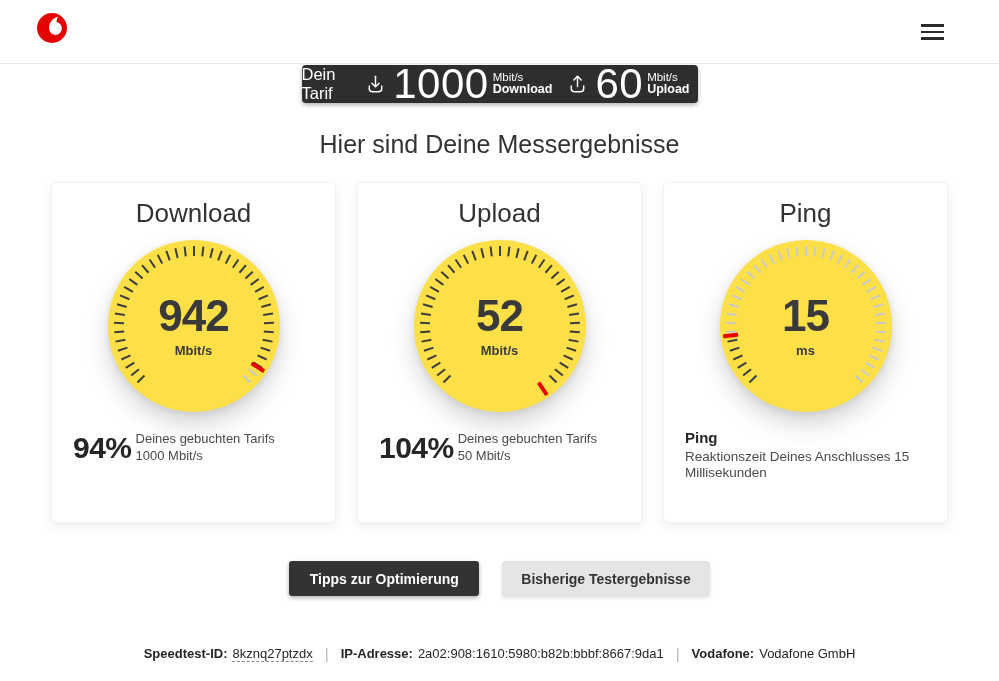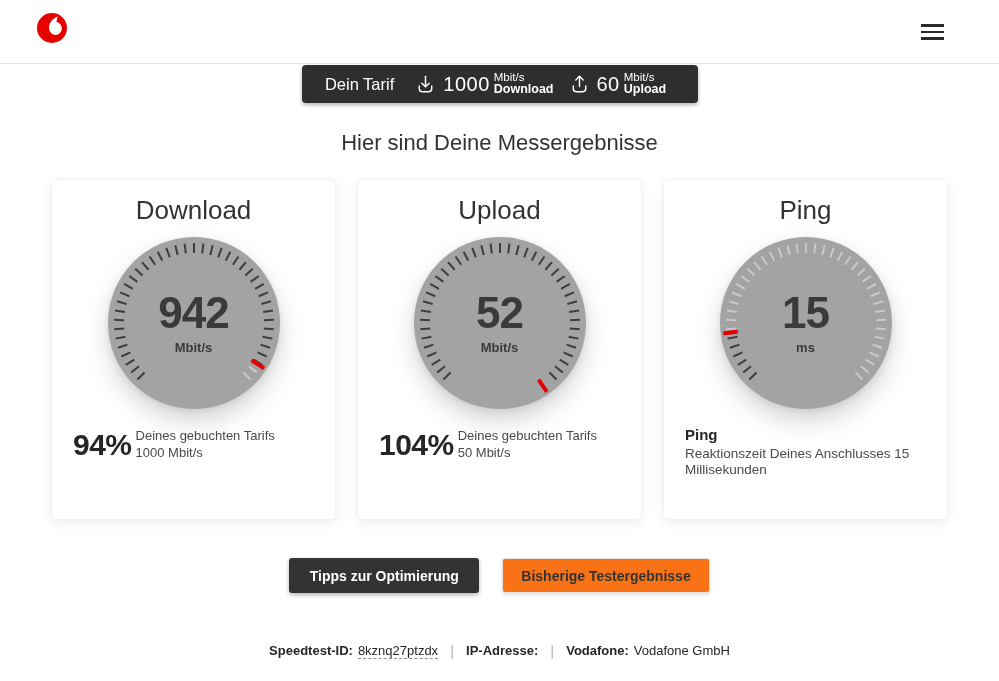--- a/index.html
+++ b/index.html
@@ -37,30 +37,30 @@
     width: 396px; height: 38px;
     margin: 1px auto 0;
     background: #2e2e2e;
     border-radius: 4px;
     box-shadow: 0 2px 4px rgba(0,0,0,.3);
     display: flex; align-items: center; justify-content: center;
     color: #fff;
   }
   .tariff-label { font-size: 16.5px; margin-right: 14px; }
   .tariff-icon { width: 23px; height: 23px; margin: 0 6px 0 6px; flex: none; }
-  .tariff-value { font-size: 20px; font-weight: 400; line-height: 1; letter-spacing: .5px; }
+  .tariff-value { font-size: 42px; font-weight: 400; line-height: 1; letter-spacing: .5px; }
   .tariff-stack { display: flex; flex-direction: column; text-align: left; line-height: 1.08; margin-left: 4px; margin-right: 8px; }
   .tariff-unit { font-size: 11.5px; }
   .tariff-kind { font-size: 12.5px; font-weight: bold; }
 
   
   .page-heading {
     margin: 27px 8px 0;
     text-align: center;
-    font-size: 22px; font-weight: 400; color: #333;
+    font-size: 25px; font-weight: 400; color: #333;
   }
 
   
   .cards {
     width: 897px; margin: 23px auto 0;
     display: flex; gap: 21px;
   }
   .card {
     flex: 1; height: 341px;
     background: #fff;
@@ -69,21 +69,21 @@
     box-shadow: 0 3px 12px rgba(0,0,0,.07);
     padding: 15px 21px 18px;
   }
   .card-title { text-align: center; font-size: 26px; font-weight: 400; color: #333; }
 
   .gauge {
     position: relative;
     width: 172px; height: 172px;
     margin: 11px auto 0;
     border-radius: 50%;
-    background: #a3a3a3;
+    background: #fde047;
     box-shadow: 0 12px 24px rgba(0,0,0,.17), 0 2px 6px rgba(0,0,0,.08);
   }
   .gauge-center {
     position: absolute; inset: 0;
     display: flex; flex-direction: column; align-items: center; justify-content: center;
   }
   .gauge-value { font-size: 44px; font-weight: bold; color: #3a3a3a; line-height: 1; letter-spacing: -1px; }
   .gauge-unit { font-size: 13px; font-weight: bold; color: #3a3a3a; margin-top: 5px; }
   .tick {
     position: absolute; left: 50%; top: 50%;
@@ -105,21 +105,21 @@
 
   
   .actions { display: flex; justify-content: center; gap: 23px; margin-top: 38px; }
   .btn {
     height: 35px; min-width: 190px; padding: 0 18px;
     border-radius: 3px;
     font-family: inherit; font-size: 14px; font-weight: bold;
     cursor: pointer;
   }
   .btn-dark { background: #333; color: #fff; border: none; box-shadow: 0 2px 4px rgba(0,0,0,.3); }
-  .btn-light { background: #f97316; color: #333; border: 1px solid #e3e3e3; box-shadow: 0 2px 4px rgba(0,0,0,.12); }
+  .btn-light { background: #e5e5e5; color: #333; border: 1px solid #e3e3e3; box-shadow: 0 2px 4px rgba(0,0,0,.12); }
 
   
   .footer {
     margin-top: 49px;
     display: flex; justify-content: center; align-items: center;
     font-size: 13px; color: #262626;
   }
   .footer b { font-weight: bold; }
   .footer .val { margin-left: 5px; }
   .id-link { margin-left: 5px; border-bottom: 1px dashed #8a8a8a; cursor: pointer; color: #262626; }
@@ -349,16 +349,17 @@
 <div class="actions">
   <button class="btn btn-dark">Tipps zur Optimierung</button>
   <button class="btn btn-light">Bisherige Testergebnisse</button>
 </div>
 
 <div class="footer">
   <b>Speedtest-ID:</b>
   <span class="id-link">8kznq27ptzdx</span>
   <span class="sep">|</span>
   <b>IP-Adresse:</b>
+  <span class="val">2a02:908:1610:5980:b82b:bbbf:8667:9da1</span>
   <span class="sep">|</span>
   <b>Vodafone:</b>
   <span class="val">Vodafone GmbH</span>
 </div>
 
 </body></html>

